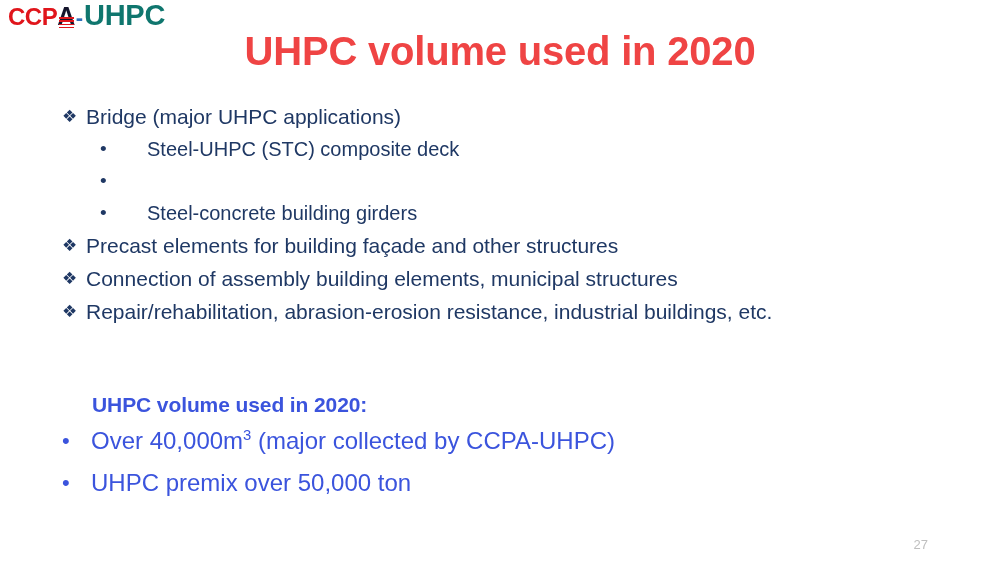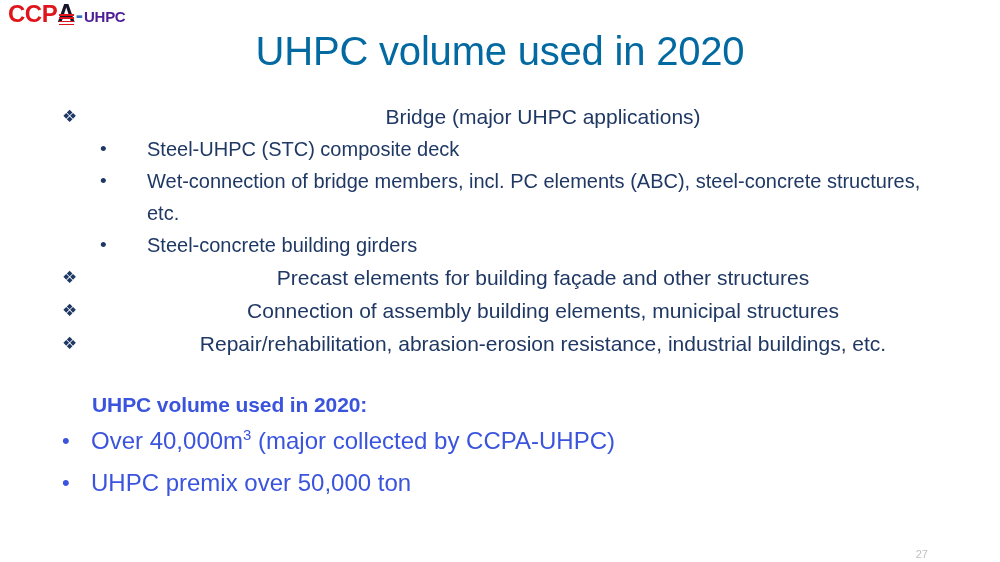--- a/index.html
+++ b/index.html
@@ -58,36 +58,36 @@
   .logo-dash {
     font-family: "Liberation Sans", sans-serif;
     font-weight: bold;
     font-size: 22px;
     color: #2f6fbd;
     padding: 0 1px;
   }
   .logo-uhpc {
     font-family: "Liberation Sans", sans-serif;
     font-weight: bold;
-    font-size: 15px;
+    font-size: 29px;
     letter-spacing: -0.3px;
-    color: #4c1d95;
+    color: #0f766e;
   }
 
   
   .slide-title {
     position: absolute;
     left: 0;
     top: 27px;
     width: 1000px;
     text-align: center;
     font-size: 40px;
     line-height: 48px;
-    color: #0369a1;
-    font-weight: normal;
+    color: #ef4444;
+    font-weight: bold;
     letter-spacing: -0.2px;
   }
 
   
   .body-area {
     position: absolute;
     left: 0;
     top: 100px;
     width: 1000px;
   }
@@ -107,21 +107,20 @@
   }
   .lvl1 .marker {
     width: 24px;
     flex: 0 0 24px;
     font-size: 17px;
     line-height: 33px;
     color: #1f3864;
   }
   .lvl1 .btext {
     flex: 1 1 auto;
-    text-align: center;
   }
 
   
   .lvl2 {
     padding-left: 100px;
     font-size: 20px;
     line-height: 32px;
   }
   .lvl2 .marker {
     width: 24px;
@@ -173,22 +172,22 @@
   .hl-row sup {
     font-size: 0.62em;
     vertical-align: super;
     line-height: 0;
   }
 
   
   .page-number {
     position: absolute;
     right: 72px;
-    bottom: 2px;
-    font-size: 11px;
+    bottom: 10px;
+    font-size: 13px;
     color: #bfbfbf;
     text-align: center;
   }
 </style>
 </head>
 <body>
 
 <div class="logo">
   <span class="logo-ccp">CCP</span>
     <span class="logo-a-wrap"><span>A</span><span class="logo-a-stripes"></span></span>
@@ -205,21 +204,20 @@
     <span class="btext">Bridge (major UHPC applications)</span>
   </div>
 
   <div class="bullet-row lvl2">
     <span class="marker">•</span>
     <span class="btext">Steel-UHPC (STC) composite deck</span>
   </div>
 
   <div class="bullet-row lvl2">
     <span class="marker">•</span>
-    <span class="btext">Wet-connection of bridge members, incl. PC elements (ABC), steel-concrete structures, etc.</span>
   </div>
 
   <div class="bullet-row lvl2">
     <span class="marker">•</span>
     <span class="btext">Steel-concrete building girders</span>
   </div>
 
   <div class="bullet-row lvl1">
     <span class="marker">❖</span>
     <span class="btext">Precast elements for building façade and other structures</span>

